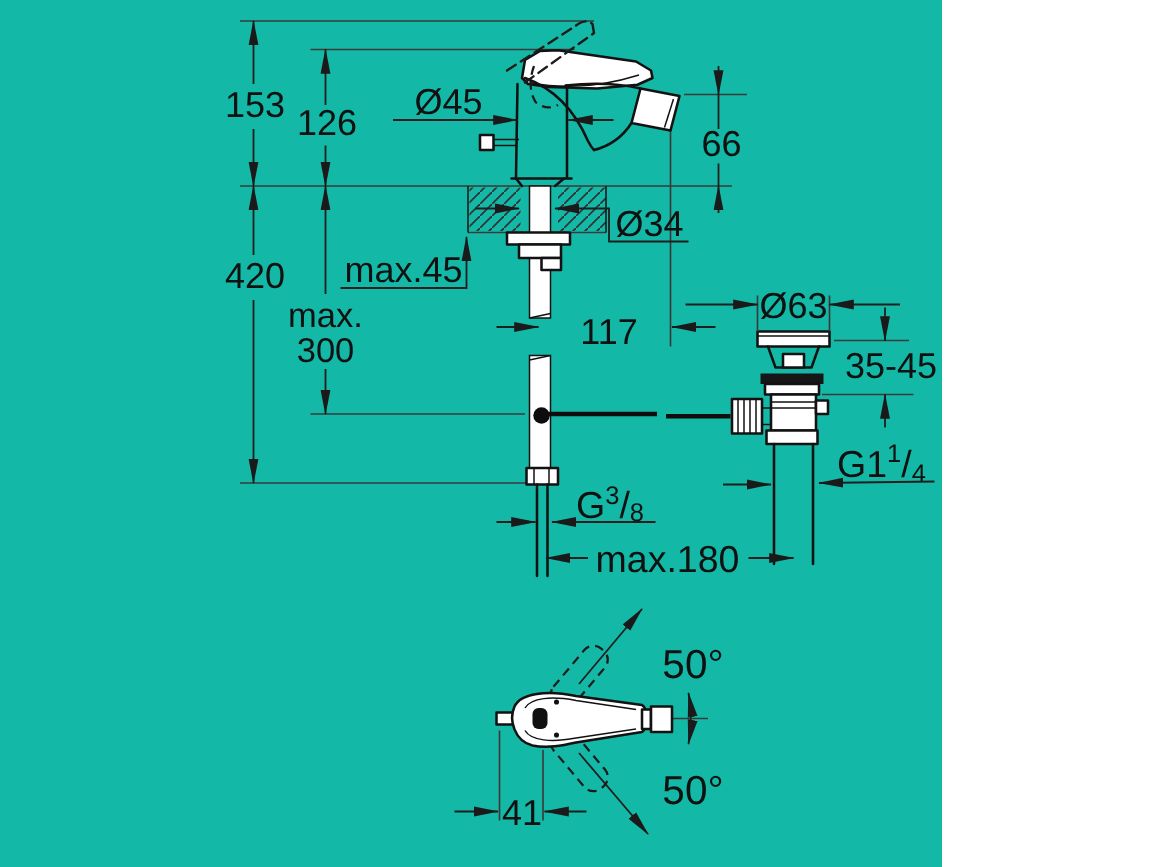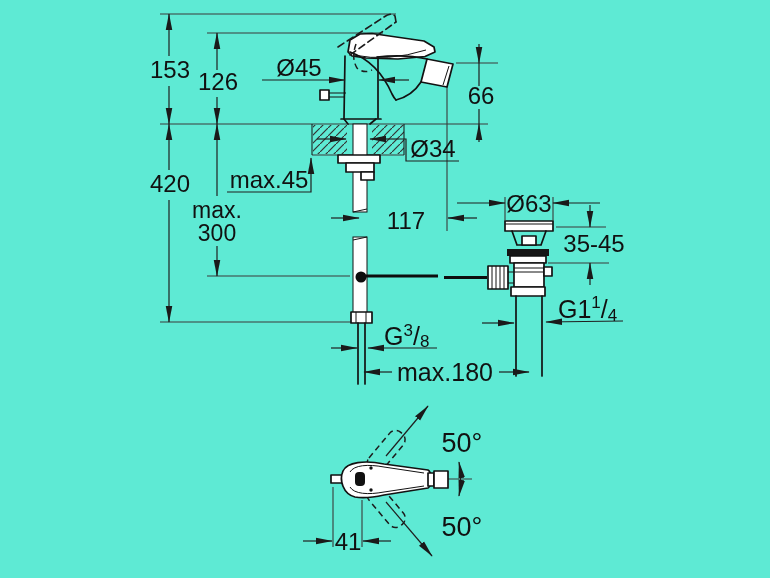--- a/index.html
+++ b/index.html
@@ -1,16 +1,16 @@
 <!DOCTYPE html>
 <html><head>
 <meta charset="utf-8">
 <style>
   html,body{margin:0;padding:0;background:#ffffff;}
-  .stage{width:770px;height:578px;background:#5eead4;position:relative;overflow:hidden;}
+  .stage{width:628px;height:578px;background:#14b8a6;position:relative;overflow:hidden;}
   svg{display:block;}
   .ref{stroke:#3a3a3a;stroke-width:1.1;fill:none;}
   .dim{stroke:#1f1f1f;stroke-width:1.2;fill:none;}
   .obj{stroke:#121212;stroke-width:1.7;fill:none;stroke-linejoin:round;stroke-linecap:round;}
   .objf{stroke:#121212;stroke-width:1.7;fill:#ffffff;stroke-linejoin:round;}
   .thin{stroke:#121212;stroke-width:1;fill:none;}
   .dash{stroke:#1c1c1c;stroke-width:1.6;fill:none;stroke-dasharray:7 4;stroke-linecap:round;}
   .dash2{stroke:#1c1c1c;stroke-width:1.5;fill:none;stroke-dasharray:6 4;}
   .rod{stroke:#0d0d0d;stroke-width:3;fill:none;}
   text{font-family:"Liberation Sans", sans-serif;fill:#111;}

